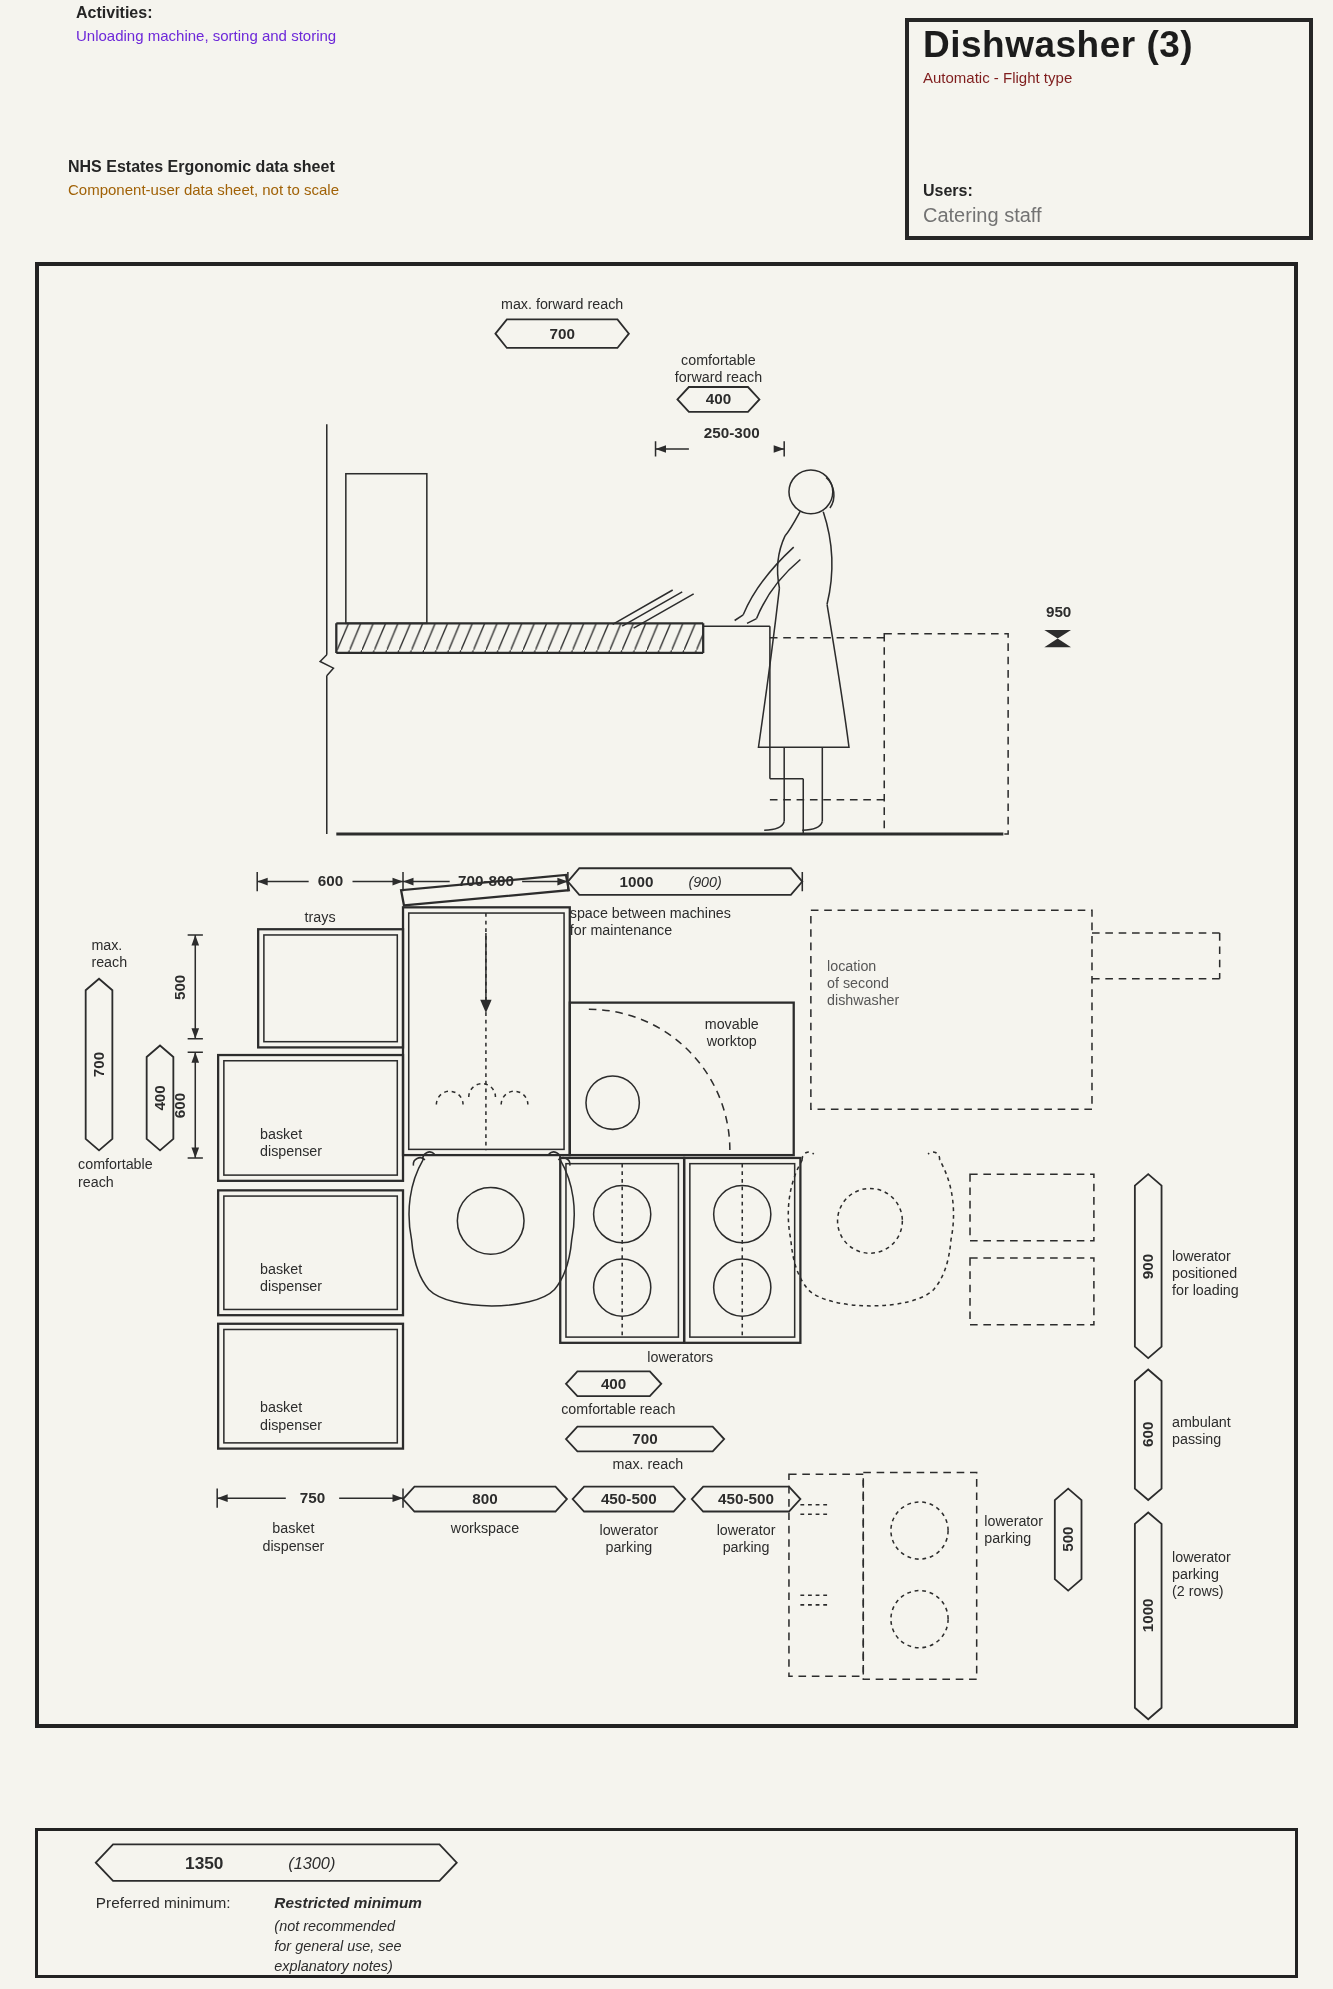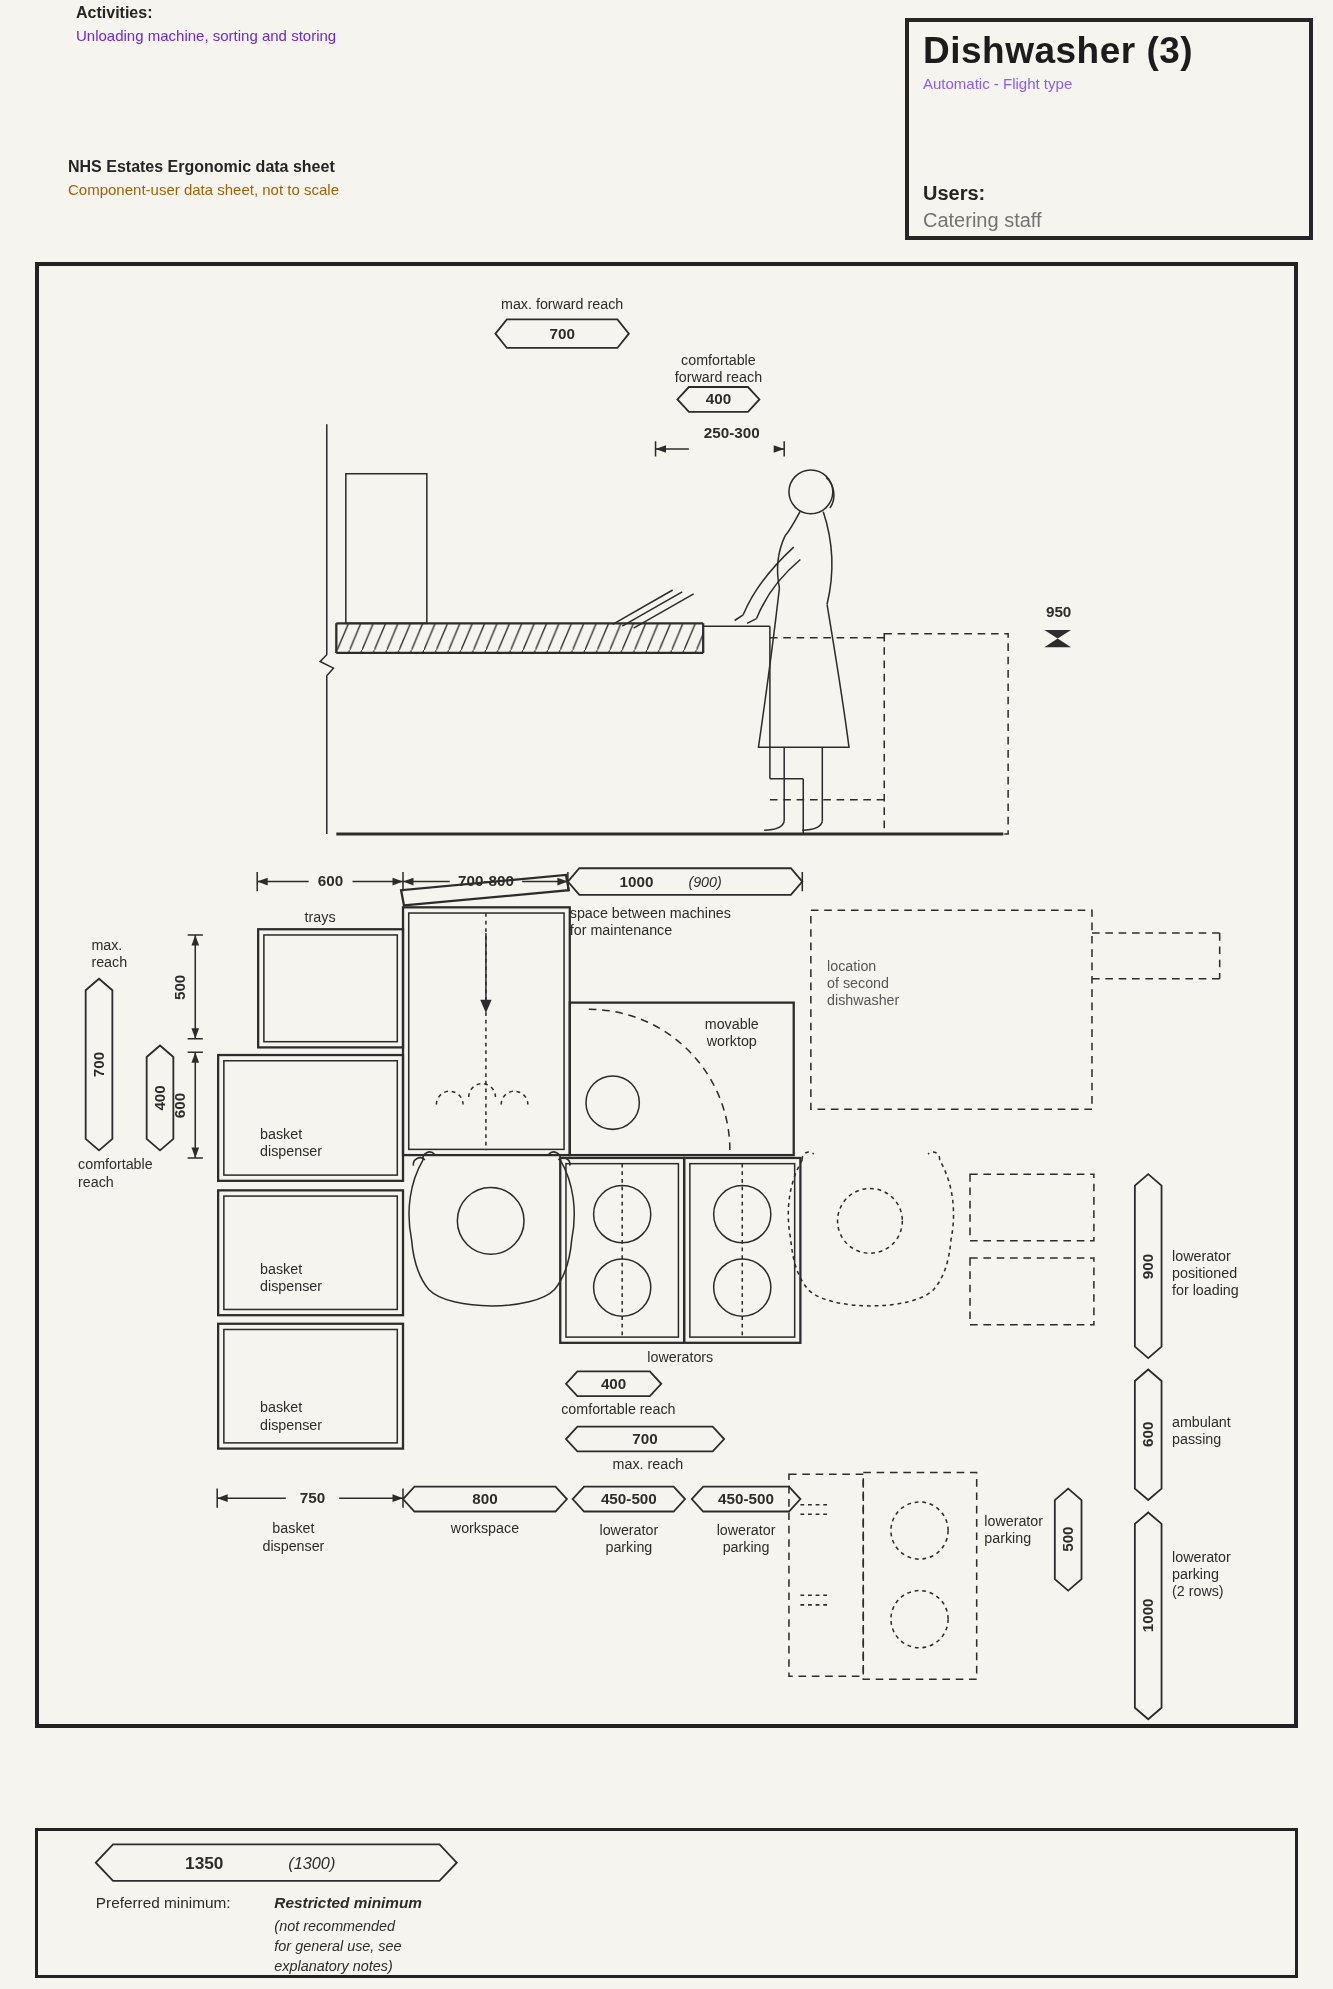--- a/index.html
+++ b/index.html
@@ -7,25 +7,25 @@
   body { font-family:"Liberation Sans", sans-serif; }
   .page { position:relative; width:1333px; height:1989px; background:#f5f4ee; color:#252525; overflow:hidden; }
 
   
   .activities { position:absolute; left:76px; top:4px; }
   .activities .lbl { font-weight:bold; font-size:16px; }
   .activities .txt { font-size:15px; margin-top:5px; color:#6d28d9; }
   .sheetinfo { position:absolute; left:68px; top:158px; }
   .sheetinfo .ttl { font-weight:bold; font-size:16px; }
   .sheetinfo .sub { font-size:15px; margin-top:5px; color:#a16207; }
-  .productbox { position:absolute; left:905px; top:18px; width:408px; height:222px; border:4px solid #262626; background:#f5f4ee; padding:8px 14px; }
+  .productbox { position:absolute; left:905px; top:18px; width:408px; height:222px; border:4px solid #262626; background:#f5f4ee; padding:2px 14px; }
   .productbox .ttl { font-size:37px; font-weight:bold; letter-spacing:0.5px; color:#1c1c1c; }
-  .productbox .sub { font-size:15px; margin-top:3px; color:#8b5cf6; }
+  .productbox .sub { font-size:15px; margin-top:3px; color:#7f1d1d; }
   .productbox .users { position:absolute; left:14px; top:160px; }
-  .productbox .users .lbl { font-weight:bold; font-size:20px; }
+  .productbox .users .lbl { font-weight:bold; font-size:16px; }
   .productbox .users .txt { font-size:20px; margin-top:4px; color:#737373; }
 
   
   .mainbox { position:absolute; left:35px; top:262px; width:1263px; height:1466px; border:4px solid #222; }
   .mainbox svg { position:absolute; inset:0; width:100%; height:100%; }
   .footerbox { position:absolute; left:35px; top:1828px; width:1263px; height:150px; border:3px solid #222; }
   .footerbox svg { position:absolute; inset:0; width:100%; height:100%; }
 
   
   svg text { fill:#2c2c2c; font-family:"Liberation Sans", sans-serif; font-size:15px; }

